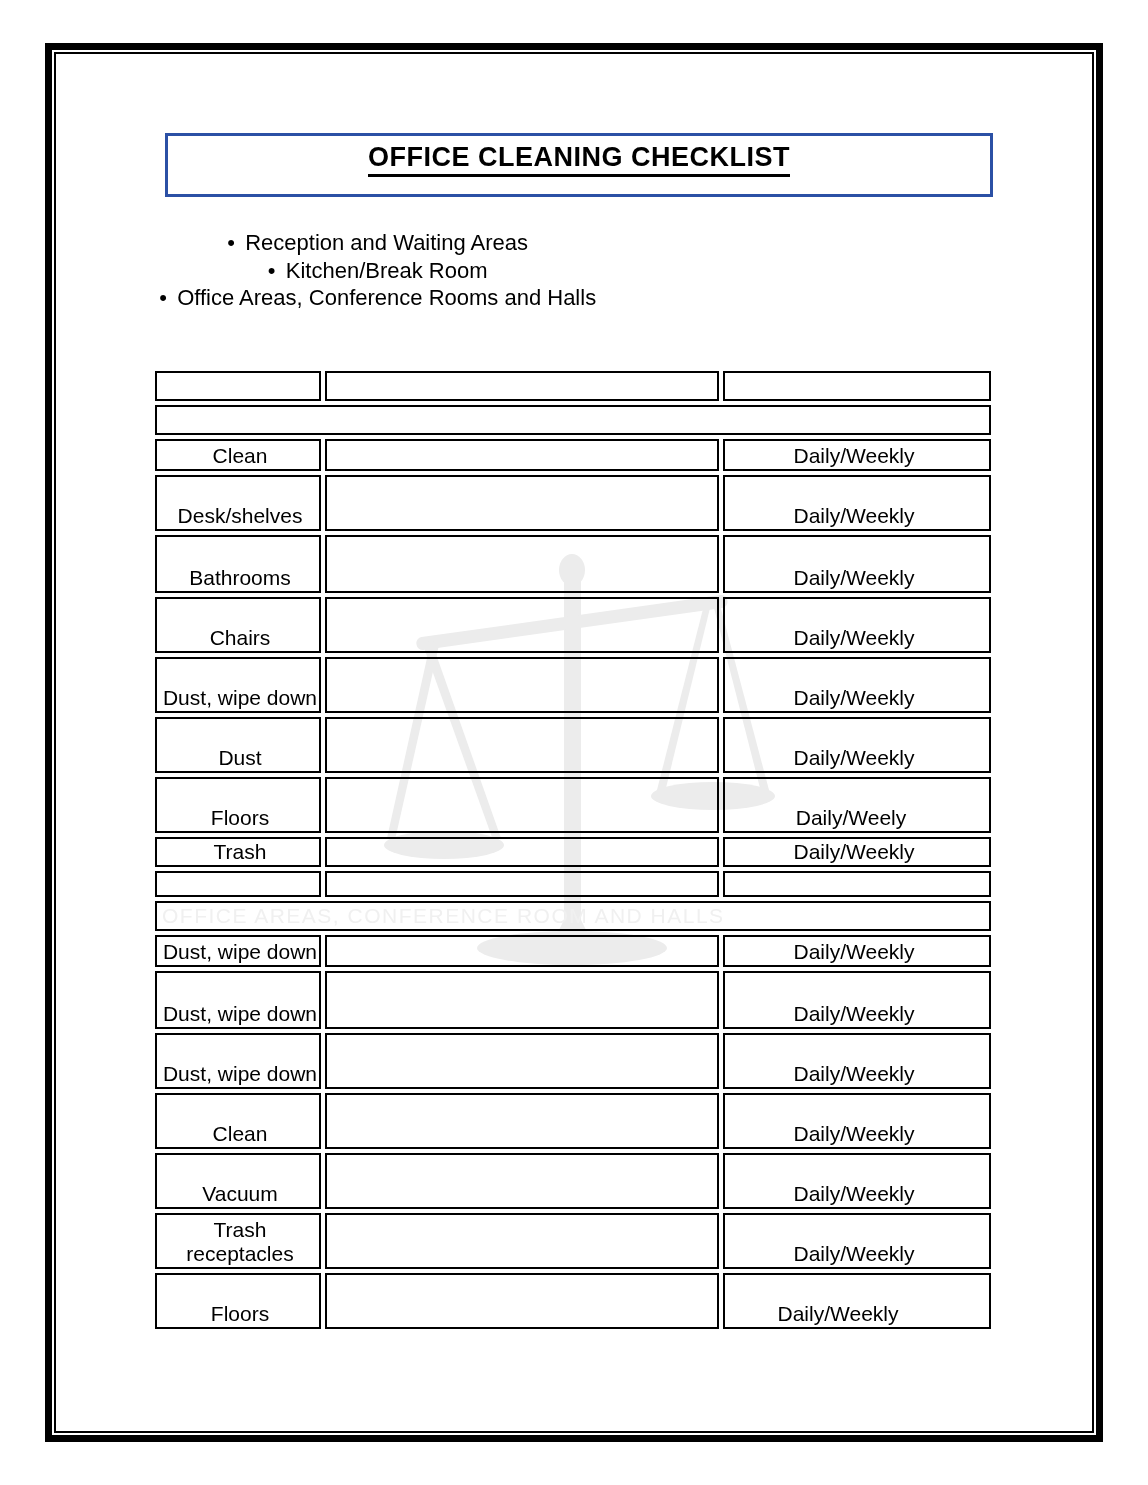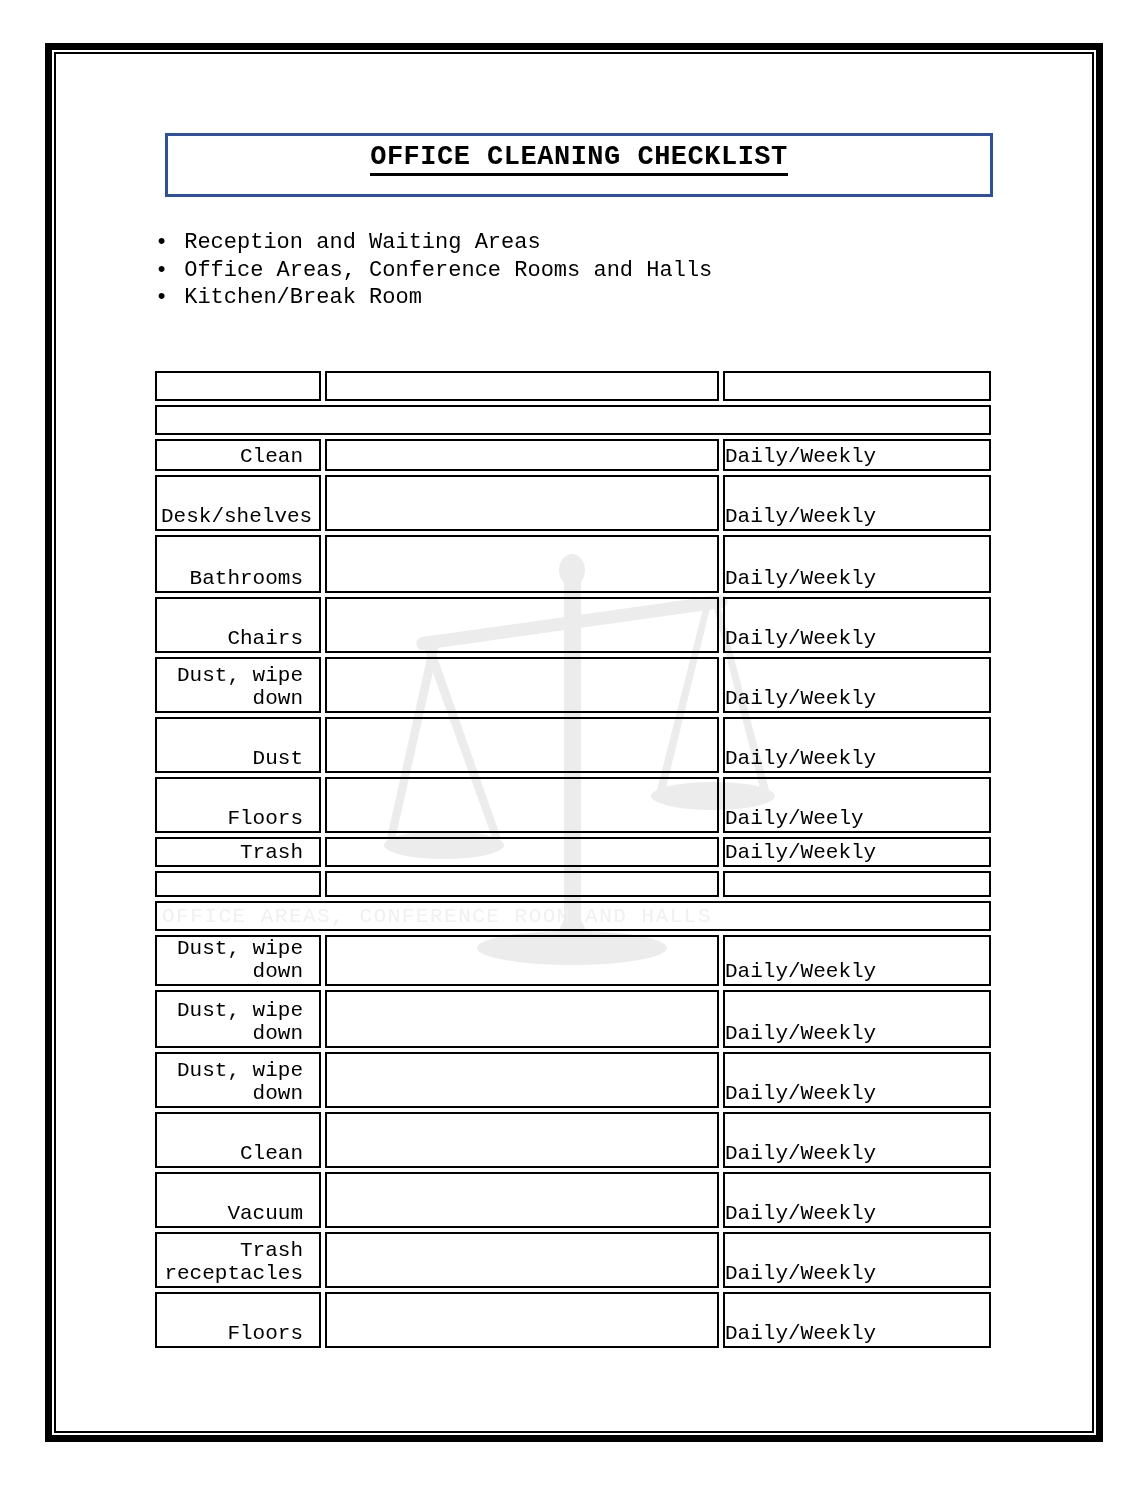--- a/index.html
+++ b/index.html
@@ -1,21 +1,21 @@
 <!DOCTYPE html>
 <html><head>
 <meta charset="utf-8">
 <style>
   html, body { margin: 0; padding: 0; background: #fff; }
   #page {
     position: relative;
     width: 1148px;
     height: 1485px;
     background: #ffffff;
-    font-family: Liberation Mono, monospace;
+    font-family: Liberation Sans, sans-serif;
     color: #000;
     overflow: hidden;
   }
   
   .frame {
     position: absolute;
     left: 45px; top: 43px;
     width: 1058px; height: 1399px;
     box-sizing: border-box;
     border: 7px solid #000;
@@ -53,21 +53,21 @@
     border-bottom: 3px solid #000;
     padding-bottom: 1px;
   }
   .intro {
     position: absolute;
     left: 155px; top: 229px;
     z-index: 3;
     font-size: 22px;
   }
   .intro-line { margin-bottom: 9px; }
-  .bullet-line { line-height: 27.5px; white-space: nowrap; }
+  .bullet-line { line-height: 27.5px; white-space: nowrap; text-align: center; }
   .bullet-glyph { display: inline-block; width: 16px; }
   table.checklist {
     position: absolute;
     left: 151px; top: 367px;
     z-index: 3;
     border-collapse: separate;
     border-spacing: 4px;
     table-layout: fixed;
     width: 844px;
   }
@@ -97,27 +97,27 @@
     padding-left: 5px;
     height: 30px;
   }
   td.section-bar.light {
     font-weight: normal;
     color: #f0f0f0;
     letter-spacing: 1.5px;
   }
   td.duty {
     vertical-align: bottom;
-    text-align: right;
-    padding: 0 16px 1px 4px;
+    text-align: center;
+    padding: 0 0 1px 4px;
   }
   td.desc { vertical-align: bottom; }
   td.freq {
     vertical-align: bottom;
-    text-align: left;
+    text-align: center;
     padding: 0 6px 1px 0;
   }
   td.freq.pad-sm { padding-right: 12px; margin-left: 10px; }
   td.freq.pad-lg { padding-right: 38px; }
   tr.h26 td { height: 26px; }
   tr.h30 td { height: 30px; }
   tr.h32 td { height: 32px; }
   tr.h56 td { height: 56px; }
   tr.h58 td { height: 58px; }
 </style>
@@ -152,25 +152,25 @@
     <span class="title-text">OFFICE CLEANING CHECKLIST</span>
   </div>
 
   <div class="intro">
     <div class="bullet-line">
       <span class="bullet-glyph">•</span>
       <span>Reception and Waiting Areas</span>
     </div>
     <div class="bullet-line">
       <span class="bullet-glyph">•</span>
-      <span>Office Areas, Conference Rooms and Halls</span>
+      <span>Kitchen/Break Room</span>
     </div>
     <div class="bullet-line">
       <span class="bullet-glyph">•</span>
-      <span>Kitchen/Break Room</span>
+      <span>Office Areas, Conference Rooms and Halls</span>
     </div>
   </div>
 
   <table class="checklist">
     <colgroup>
       <col style="width:166px">
         <col style="width:394px">
         <col style="width:268px">
     </colgroup>
     <tbody>

